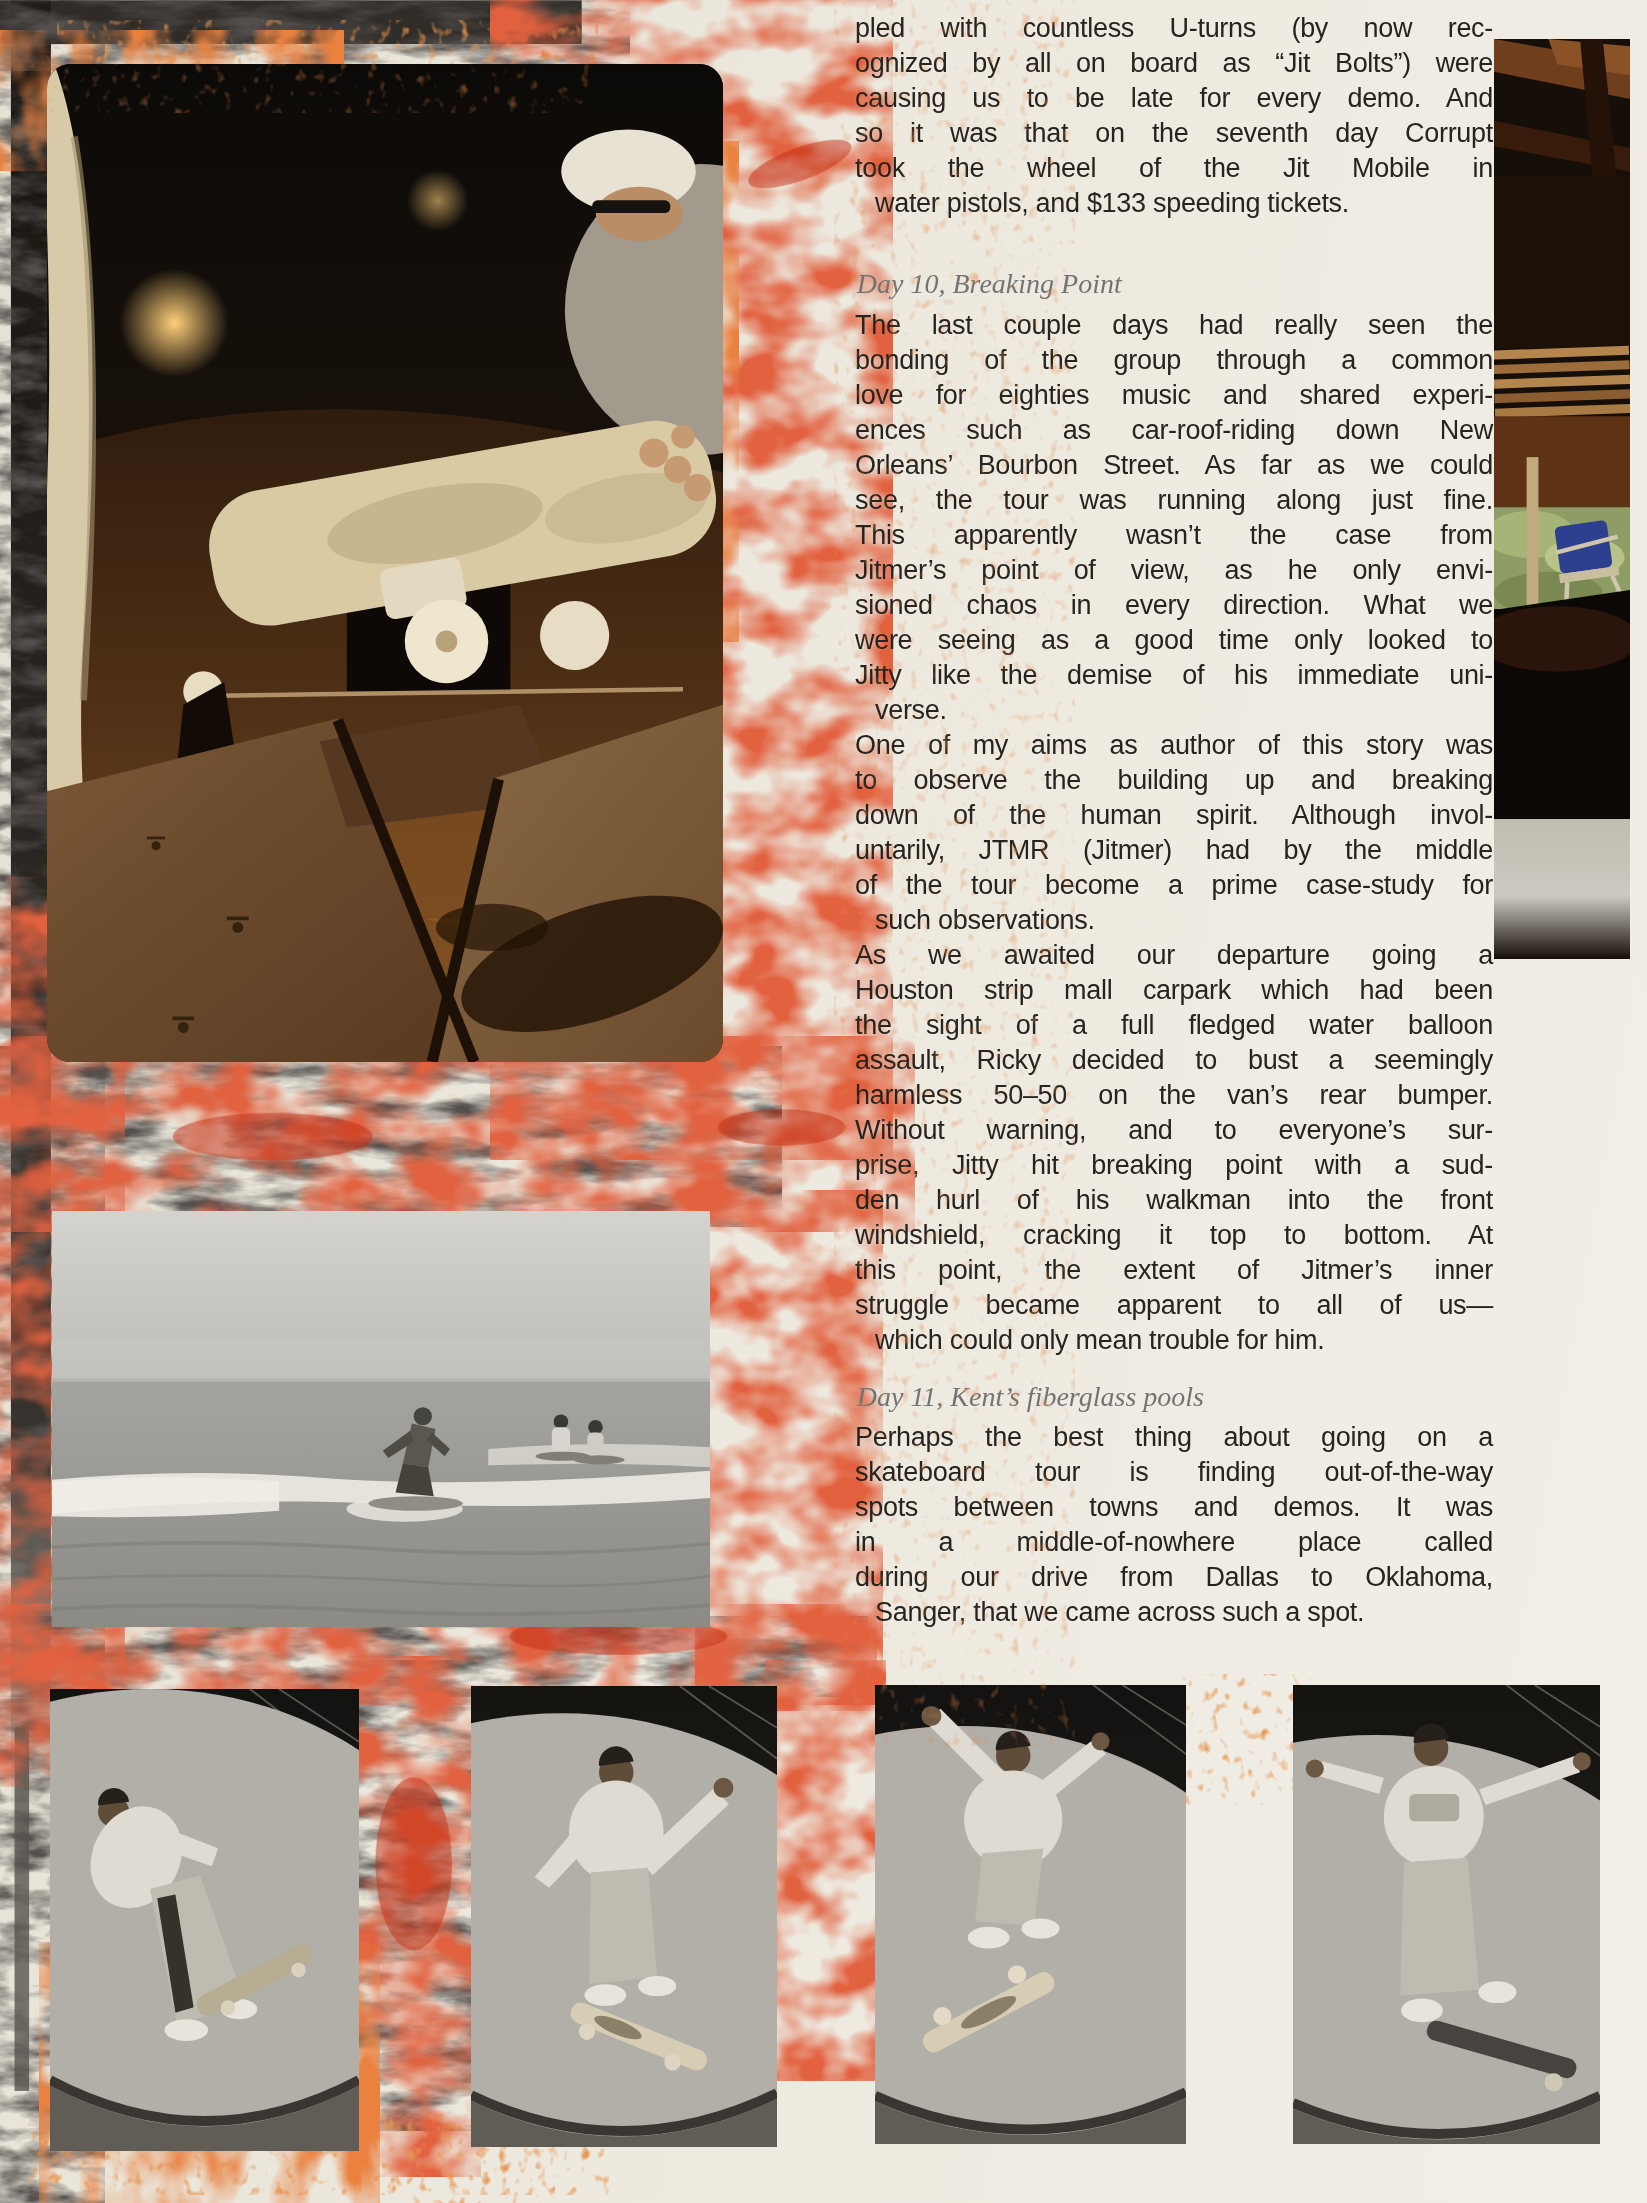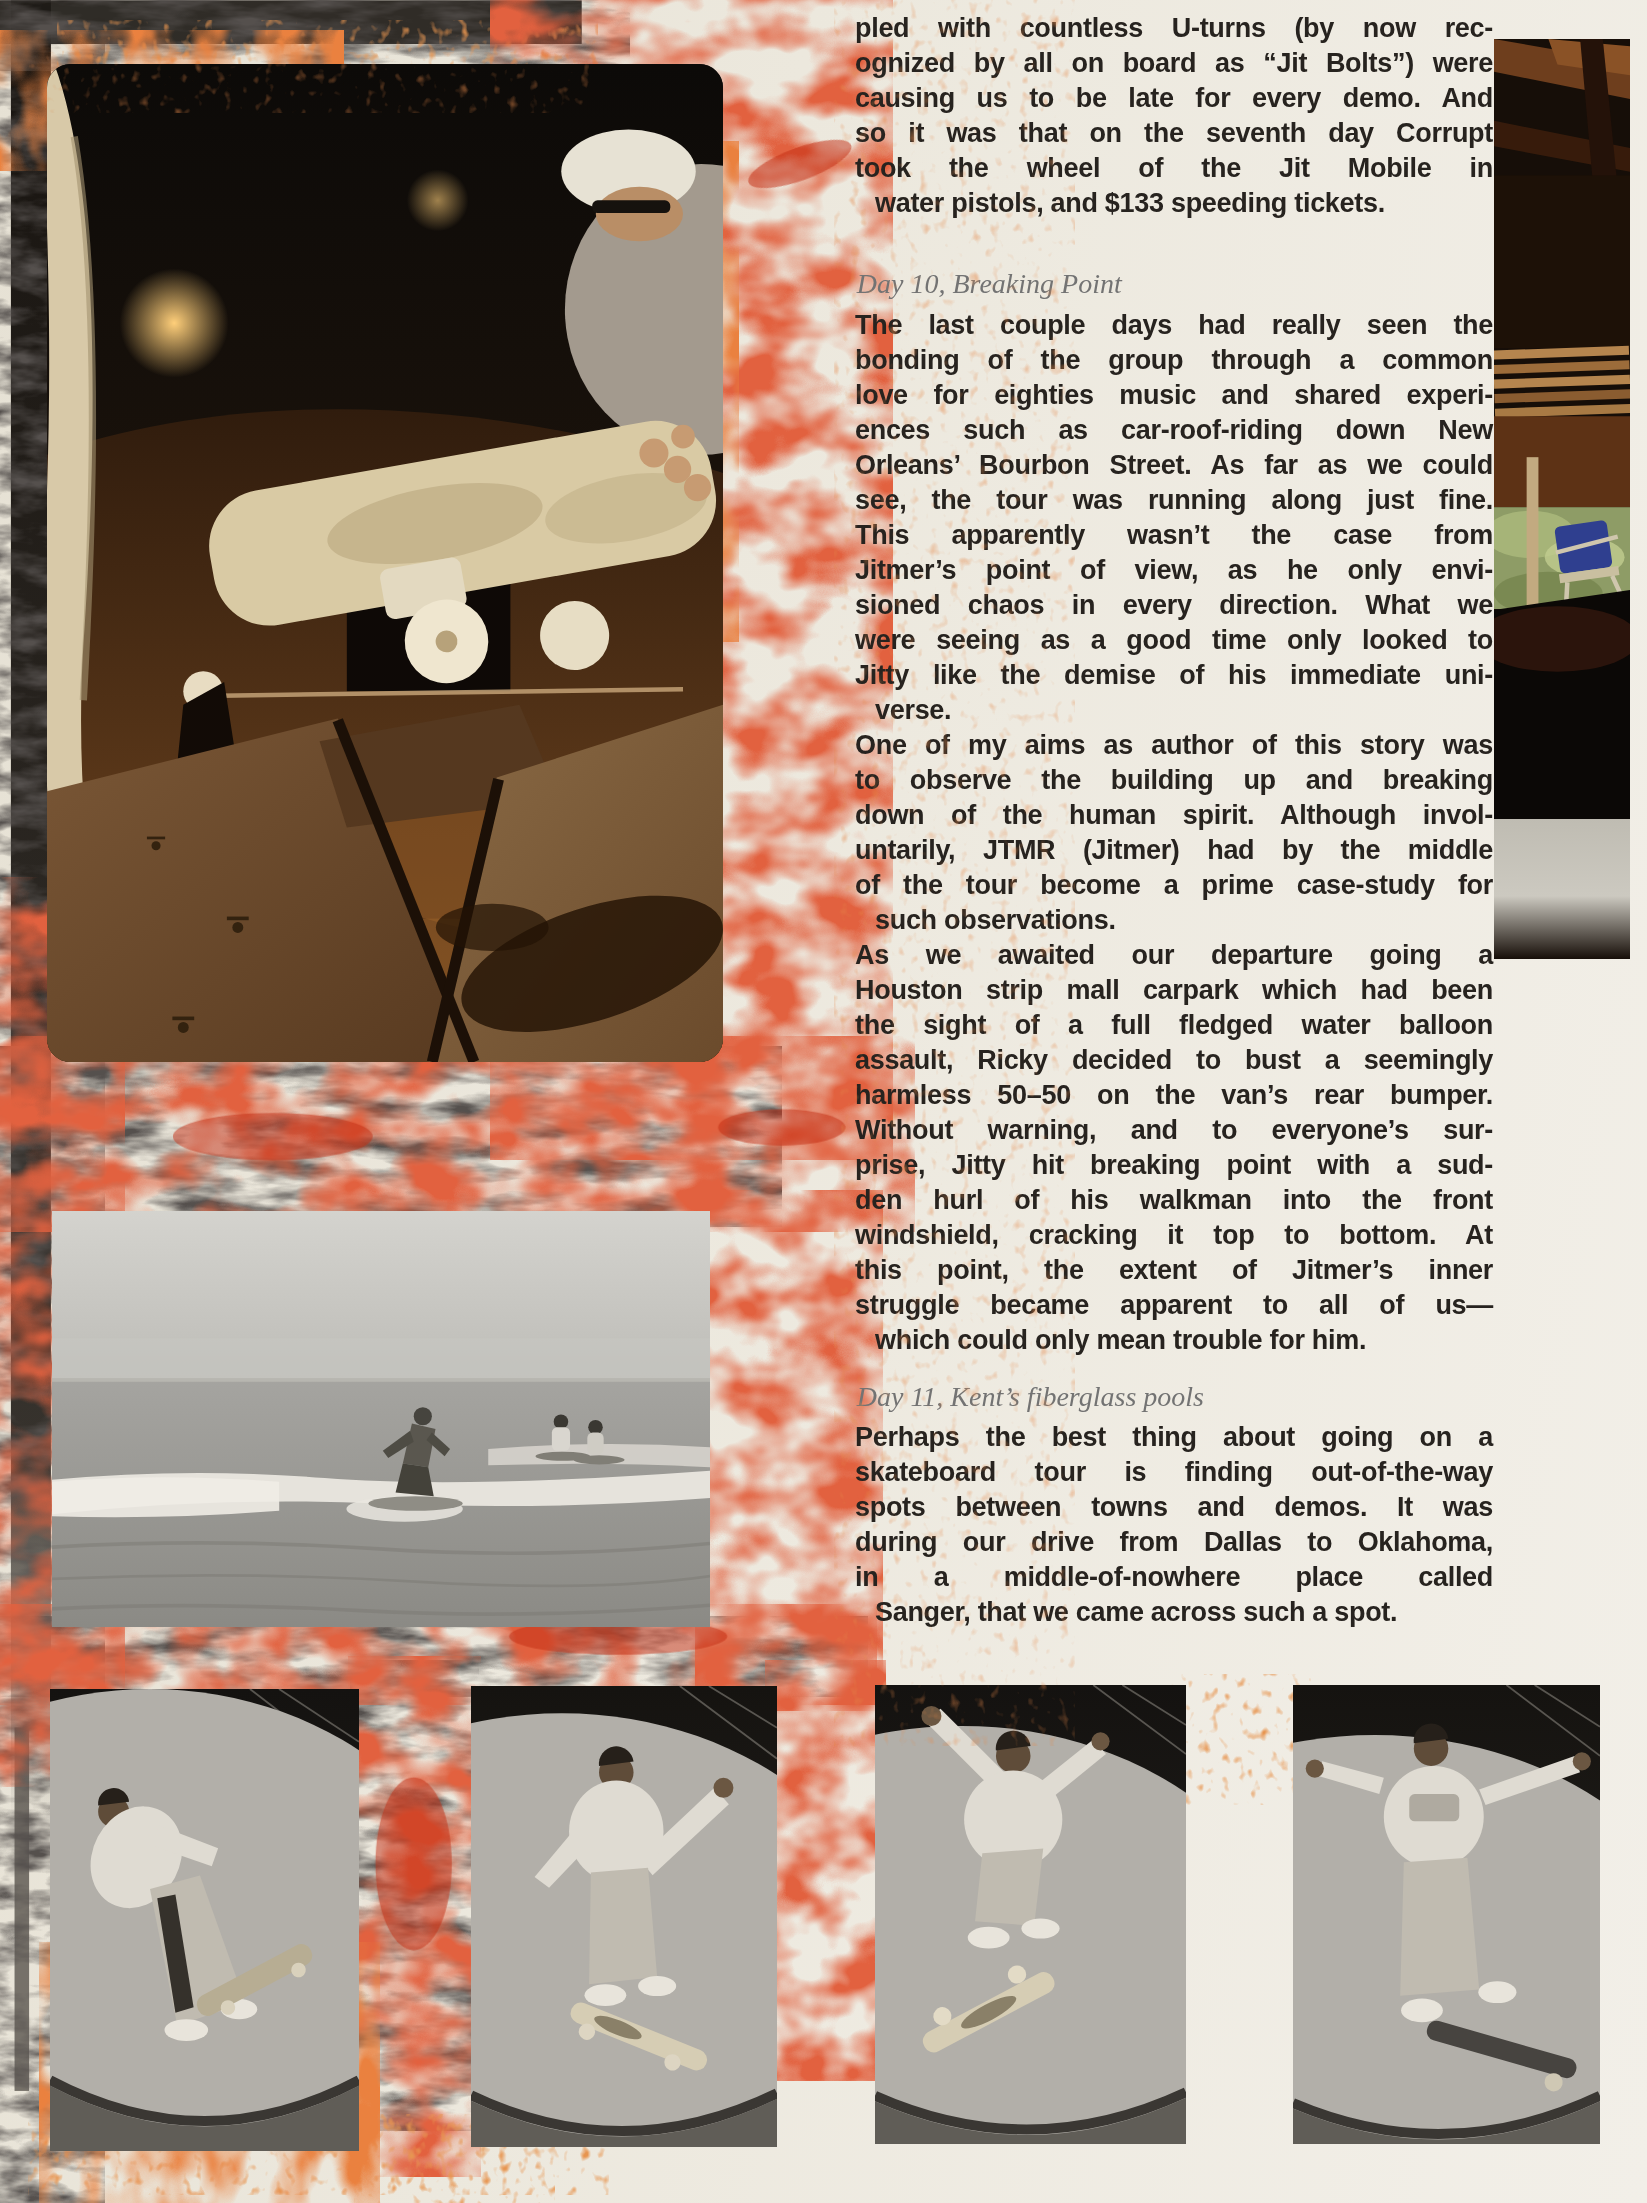--- a/index.html
+++ b/index.html
@@ -15,21 +15,21 @@
   #photo-hero{left:47px;top:64px;width:676px;height:998px;border-radius:23.6px;}
   #photo-surf{left:52px;top:1211px;width:658px;height:416px;}
   #seq1{left:50px;top:1689px;width:309px;height:462px;}
   #seq2{left:471px;top:1686px;width:306px;height:461px;}
   #seq3{left:875px;top:1685px;width:311px;height:459px;}
   #seq4{left:1293px;top:1685px;width:307px;height:459px;}
   #photo-strip{left:1494px;top:39px;width:136px;height:920px;background:transparent;}
   #article{position:absolute;left:855px;top:11px;width:638px;z-index:3;color:#27231f;}
   .para{margin:0;}
   .jline{
-    font-size:27px;line-height:35px;font-weight:700;letter-spacing:-0.3px;
+    font-size:27px;line-height:35px;font-weight:400;letter-spacing:-0.3px;
     text-align:justify;text-align-last:justify;white-space:nowrap;
   }
   .jline.last{text-align-last:left;white-space:normal;margin-left:20px;}
   .dayhead{
     font-family:"Liberation Serif", serif;font-style:italic;font-weight:400;
     font-size:28px;line-height:36px;color:#737373;margin:45px 0 5.5px 1.8px;
   }
   .dayhead.tight{margin-top:21px;font-family:Liberation Serif, serif;}
   #overspeck{z-index:4;opacity:.45;}
 </style>
@@ -516,22 +516,22 @@
       <div class="jline">windshield, cracking it top to bottom. At</div>
       <div class="jline">this point, the extent of Jitmer’s inner</div>
       <div class="jline">struggle became apparent to all of us—</div>
       <div class="jline last">which could only mean trouble for him.</div>
     </div>
   <h3 class="dayhead tight">Day 11, Kent’s fiberglass pools</h3>
   <div class="para">
       <div class="jline">Perhaps the best thing about going on a</div>
       <div class="jline">skateboard tour is finding out-of-the-way</div>
       <div class="jline">spots between towns and demos. It was</div>
+      <div class="jline">in a middle-of-nowhere place called</div>
       <div class="jline">during our drive from Dallas to Oklahoma,</div>
-      <div class="jline">in a middle-of-nowhere place called</div>
       <div class="jline last">Sanger, that we came across such a spot.</div>
     </div>
 </div>
 
 <svg id="overspeck" class="layer" width="1647" height="2204" viewBox="0 0 1812 2424">
   <defs>
     <filter id="fSpeck2" x="-5%" y="-5%" width="110%" height="110%">
       <feTurbulence type="fractalNoise" baseFrequency="0.09 0.07" numOctaves="2" seed="13" stitchTiles="stitch"></feTurbulence>
       <feColorMatrix type="matrix" values="0 0 0 0 0.78  0 0 0 0 0.25  0 0 0 0 0.07  3.4 0 0 0 -2.05"></feColorMatrix>
     </filter>

